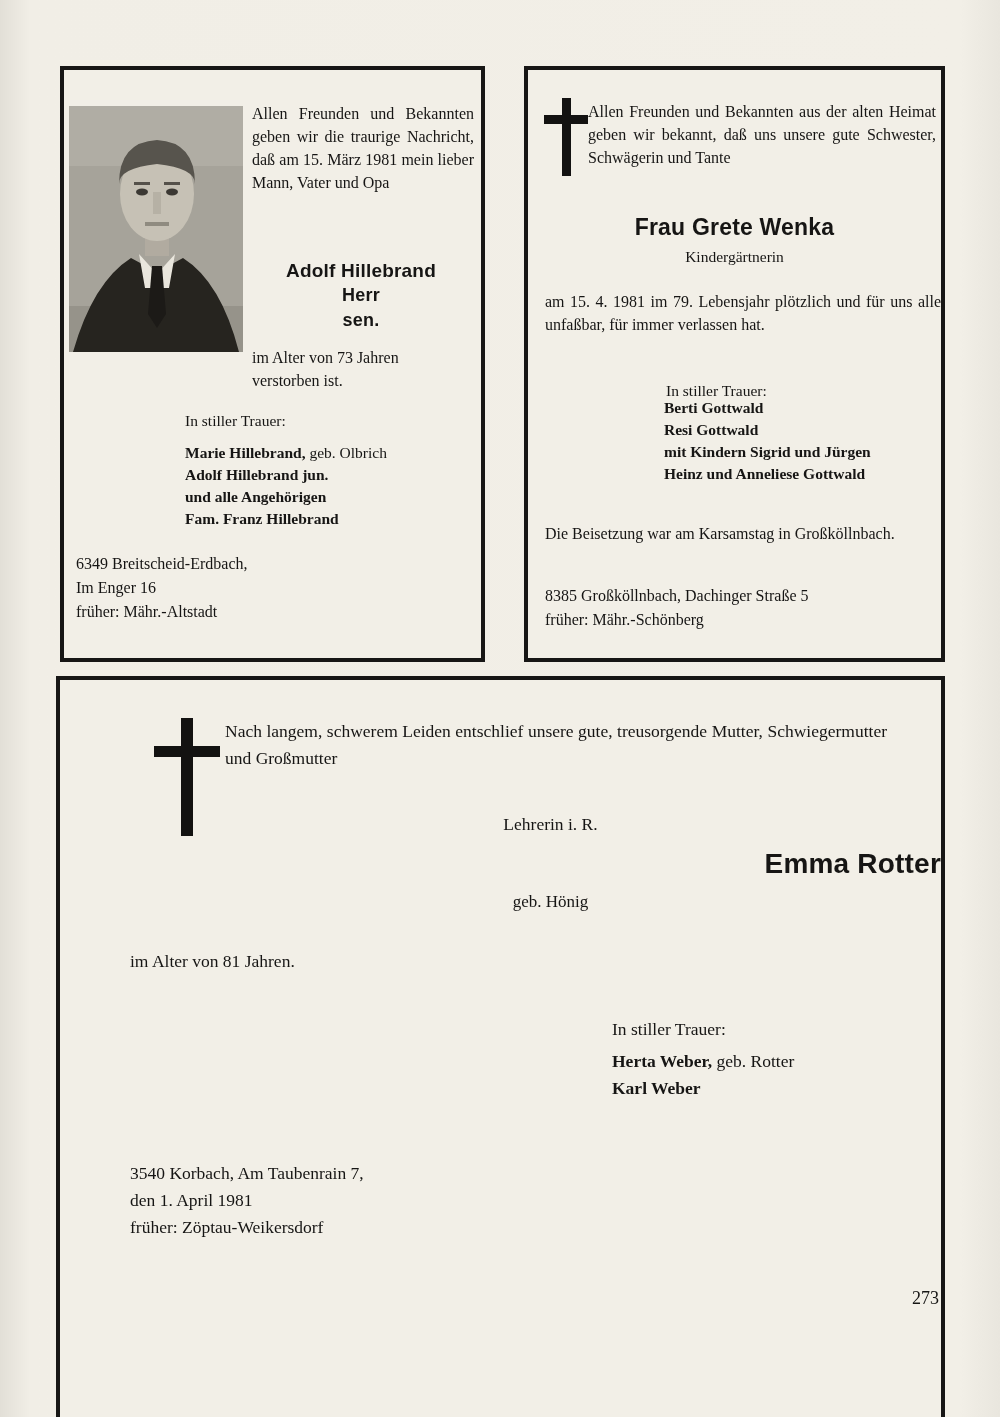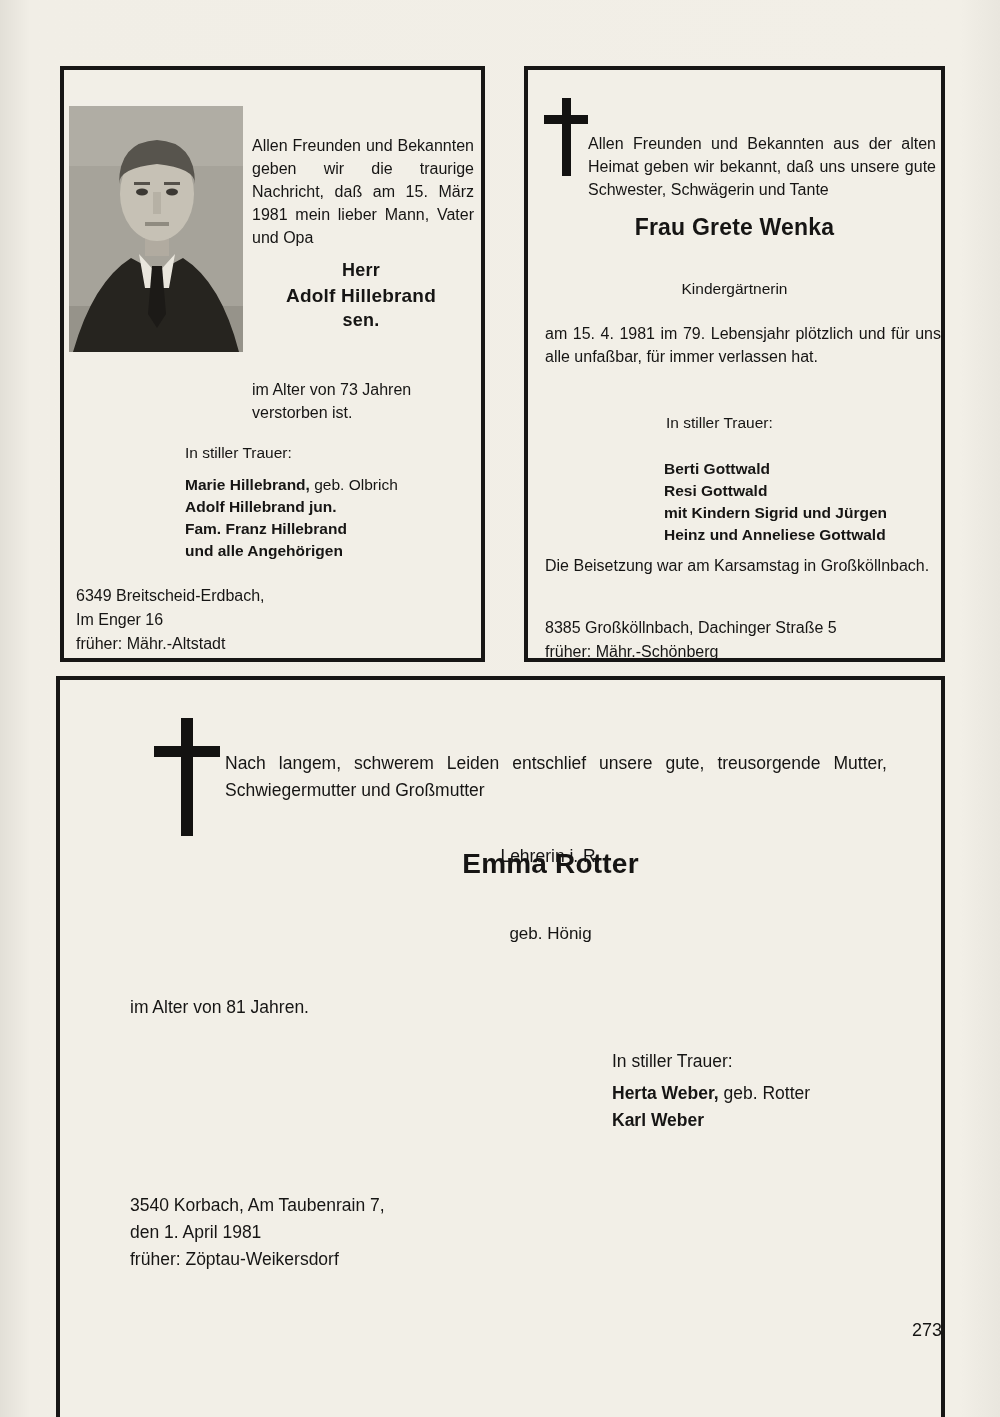--- a/index.html
+++ b/index.html
@@ -20,21 +20,21 @@
     position: absolute;
     border: 4px solid #171615;
     background: #f2efe7;
     box-sizing: border-box;
   }
   .box1 { left: 60px;  top: 66px;  width: 425px; height: 596px; }
   .box2 { left: 524px; top: 66px;  width: 421px; height: 596px; }
   .box3 { left: 56px;  top: 676px; width: 889px; height: 748px; }
 
   .abs { position: absolute; margin: 0; }
-  .serif { font-family: Liberation Sans, sans-serif; margin-top: 32px; }
+  .serif { font-family: Liberation Serif, serif; }
   .sans-bold { font-family: "Liberation Sans", sans-serif; font-weight: bold; letter-spacing: 0.2px; }
   .bold { font-weight: bold; }
   .justify { text-align: justify; }
   .center { text-align: center; }
 
   .body-sm { font-size: 16px;  line-height: 23px; }
   .body-md { font-size: 15.5px; line-height: 22px; }
   .body-lg { font-size: 17.5px; line-height: 27px; }
 
   .photo {
@@ -78,34 +78,34 @@
         <rect x="76" y="116" width="24" height="4" fill="#8f8b80"></rect>
         <path d="M 4 246 Q 24 176 62 152 L 88 166 L 114 152 Q 152 176 170 246 Z" fill="#26241f"></path>
         <polygon points="70,148 88,168 106,148 100,182 76,182" fill="#e9e6dd"></polygon>
         <polygon points="83,160 93,160 97,208 88,222 79,208" fill="#1c1a17"></polygon>
       </svg>
     </div>
 
     <p class="abs serif body-sm justify" style="left:188px; top:32px; width:222px;">Allen Freunden und Bekannten geben wir die traurige Nachricht, daß am 15. März 1981 mein lieber Mann, Vater und Opa</p>
 
     <div class="abs center" style="left:172px; top:188px; width:250px; line-height:25px;">
+      <div class="sans-bold" style="font-size:19px;">Adolf Hillebrand</div>
       <div class="sans-bold" style="font-size:18px;">Herr</div>
-      <div class="sans-bold" style="font-size:19px;">Adolf Hillebrand</div>
       <div class="sans-bold" style="font-size:18px;">sen.</div>
     </div>
 
     <p class="abs serif body-sm" style="left:188px; top:276px; width:200px;">im Alter von 73 Jahren verstorben ist.</p>
 
     <div class="abs serif body-md" style="left:121px; top:340px;">In stiller Trauer:</div>
 
     <div class="abs serif body-md" style="left:121px; top:372px;">
       <div><span class="bold">Marie Hillebrand,</span><span> geb. Olbrich</span></div>
       <div class="bold">Adolf Hillebrand jun.</div>
+      <div class="bold">und alle Angehörigen</div>
       <div class="bold">Fam. Franz Hillebrand</div>
-      <div class="bold">und alle Angehörigen</div>
     </div>
 
     <div class="abs serif" style="left:12px; top:482px; font-size:16px; line-height:24px;">
       <div>6349 Breitscheid-Erdbach,</div>
       <div>Im Enger 16</div>
       <div>früher: Mähr.-Altstadt</div>
     </div>
   </section>
 
   <section class="box box2">
@@ -118,21 +118,21 @@
     <p class="abs serif body-sm justify" style="left:60px; top:30px; width:348px;">Allen Freunden und Bekannten aus der alten Heimat geben wir bekannt, daß uns unsere gute Schwester, Schwägerin und Tante</p>
 
     <div class="abs sans-bold center" style="left:0; top:144px; width:100%; font-size:23px;">Frau Grete Wenka</div>
 
     <div class="abs serif center" style="left:0; top:178px; width:100%; font-size:15.5px;">Kindergärtnerin</div>
 
     <p class="abs serif body-sm justify" style="left:17px; top:220px; width:396px;">am 15. 4. 1981 im 79. Lebensjahr plötzlich und für uns alle unfaßbar, für immer verlassen hat.</p>
 
     <div class="abs serif body-md" style="left:138px; top:310px;">In stiller Trauer:</div>
 
-    <div class="abs serif body-md bold" style="left:136px; top:356px;">
+    <div class="abs serif body-md bold" style="left:136px; top:327px;">
       <div>Berti Gottwald</div>
       <div>Resi Gottwald</div>
       <div>mit Kindern Sigrid und Jürgen</div>
       <div>Heinz und Anneliese Gottwald</div>
     </div>
 
     <p class="abs serif body-sm justify" style="left:17px; top:452px; width:396px;">Die Beisetzung war am Karsamstag in Großköllnbach.</p>
 
     <div class="abs serif" style="left:17px; top:514px; font-size:16px; line-height:24px;">
       <div>8385 Großköllnbach, Dachinger Straße 5</div>
@@ -144,25 +144,25 @@
 
     <div class="cross" style="left:94px; top:38px; width:66px; height:118px;">
       <div class="v" style="left:27px; top:0; width:12px; height:118px;"></div>
       <div class="h" style="left:0; top:28px; width:66px; height:11px;"></div>
     </div>
 
     <p class="abs serif body-lg justify" style="left:165px; top:38px; width:662px;">Nach langem, schwerem Leiden entschlief unsere gute, treusorgende Mutter, Schwiegermutter und Großmutter</p>
 
     <div class="abs serif center" style="left:100px; top:134px; width:781px; font-size:17.5px;">Lehrerin i. R.</div>
 
-    <div class="abs sans-bold center" style="left:100px; top:168px; width:781px; font-size:28px;">Emma Rotter</div>
+    <div class="abs sans-bold center" style="left:100px; top:168px; width:781px; font-size:28px;text-align:right;">Emma Rotter</div>
 
     <div class="abs serif center" style="left:100px; top:212px; width:781px; font-size:17px;">geb. Hönig</div>
 
-    <div class="abs serif body-lg" style="left:70px; top:282px;">im Alter von 81 Jahren.</div>
+    <div class="abs serif body-lg" style="left:70px; top:268px;">im Alter von 81 Jahren.</div>
 
     <div class="abs serif body-lg" style="left:552px; top:336px;">In stiller Trauer:</div>
 
     <div class="abs serif body-lg" style="left:552px; top:368px;">
       <div><span class="bold">Herta Weber,</span><span> geb. Rotter</span></div>
       <div class="bold">Karl Weber</div>
     </div>
 
     <div class="abs serif body-lg" style="left:70px; top:480px;">
       <div>3540 Korbach, Am Taubenrain 7,</div>

